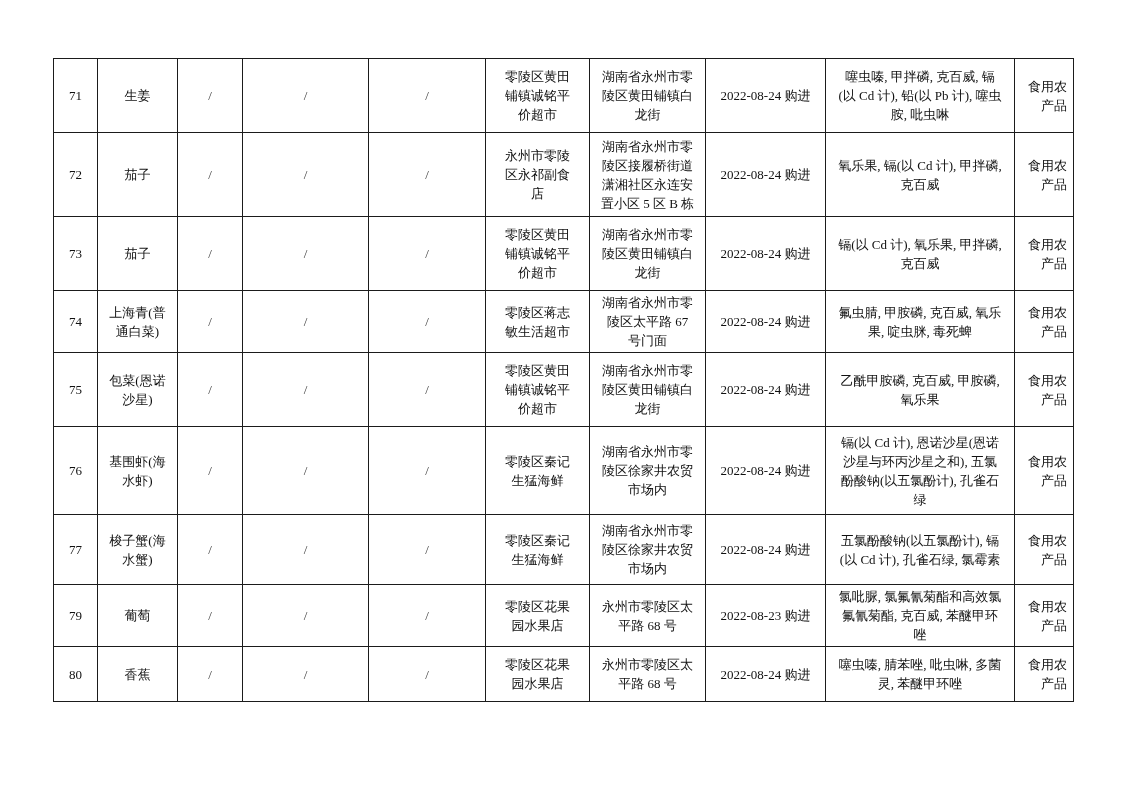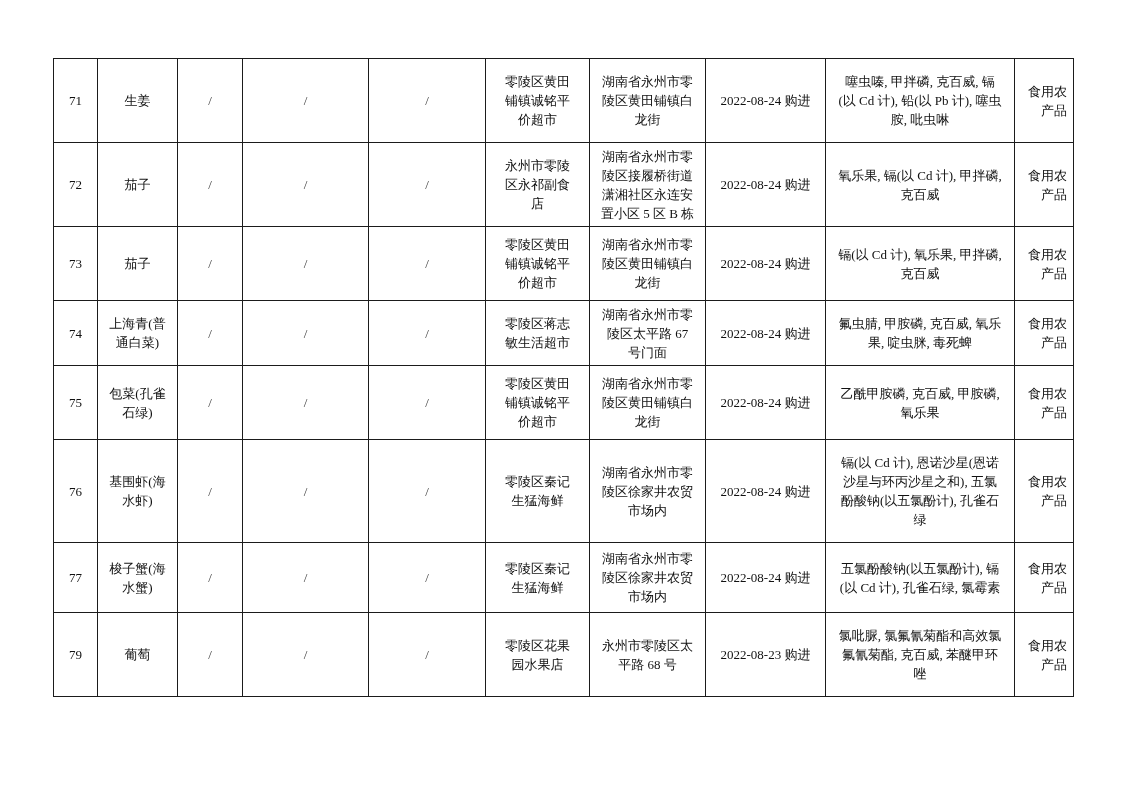--- a/index.html
+++ b/index.html
@@ -29,21 +29,21 @@
     line-height: 19px;
     word-break: break-all;
     overflow: hidden;
   }
   td.c-no       { padding: 2px 2px; }
   td.c-product  { padding: 2px 8px; }
   td.c-slash    { padding: 2px 4px; color: #3a3a3a; font-weight: 300; }
   td.c-seller   { padding: 8px 14px; }
   td.c-address  { padding: 2px 10px; }
   td.c-date     { padding: 2px 4px; white-space: nowrap; }
-  td.c-subst    { padding: 13px 12px; }
+  td.c-subst    { padding: 2px 12px; }
   td.c-category { padding: 2px 6px; text-align: right; }
 </style>
 </head>
 <body>
 
 <div class="page">
   <table class="doc-table">
     <colgroup>
       <col style="width:44px">
         <col style="width:80px">
@@ -100,21 +100,21 @@
         <td class="c-slash">/</td>
         <td class="c-slash">/</td>
         <td class="c-seller">零陵区蒋志敏生活超市</td>
         <td class="c-address">湖南省永州市零陵区太平路 67 号门面</td>
         <td class="c-date">2022-08-24 购进</td>
         <td class="c-subst">氟虫腈, 甲胺磷, 克百威, 氧乐果, 啶虫脒, 毒死蜱</td>
         <td class="c-category">食用农产品</td>
       </tr>
       <tr style="height:62px">
         <td class="c-no">75</td>
-        <td class="c-product">包菜(孔雀石绿)</td>
+        <td class="c-product">包菜(恩诺沙星)</td>
         <td class="c-slash">/</td>
         <td class="c-slash">/</td>
         <td class="c-slash">/</td>
         <td class="c-seller">零陵区黄田铺镇诚铭平价超市</td>
         <td class="c-address">湖南省永州市零陵区黄田铺镇白龙街</td>
         <td class="c-date">2022-08-24 购进</td>
         <td class="c-subst">乙酰甲胺磷, 克百威, 甲胺磷, 氧乐果</td>
         <td class="c-category">食用农产品</td>
       </tr>
       <tr style="height:88px">
@@ -146,15 +146,27 @@
         <td class="c-product">葡萄</td>
         <td class="c-slash">/</td>
         <td class="c-slash">/</td>
         <td class="c-slash">/</td>
         <td class="c-seller">零陵区花果园水果店</td>
         <td class="c-address">永州市零陵区太平路 68 号</td>
         <td class="c-date">2022-08-23 购进</td>
         <td class="c-subst">氯吡脲, 氯氟氰菊酯和高效氯氟氰菊酯, 克百威, 苯醚甲环唑</td>
         <td class="c-category">食用农产品</td>
       </tr>
+      <tr style="height:55px">
+        <td class="c-no">80</td>
+        <td class="c-product">香蕉</td>
+        <td class="c-slash">/</td>
+        <td class="c-slash">/</td>
+        <td class="c-slash">/</td>
+        <td class="c-seller">零陵区花果园水果店</td>
+        <td class="c-address">永州市零陵区太平路 68 号</td>
+        <td class="c-date">2022-08-24 购进</td>
+        <td class="c-subst">噻虫嗪, 腈苯唑, 吡虫啉, 多菌灵, 苯醚甲环唑</td>
+        <td class="c-category">食用农产品</td>
+      </tr>
     </tbody>
   </table>
 </div>
 
 </body></html>

